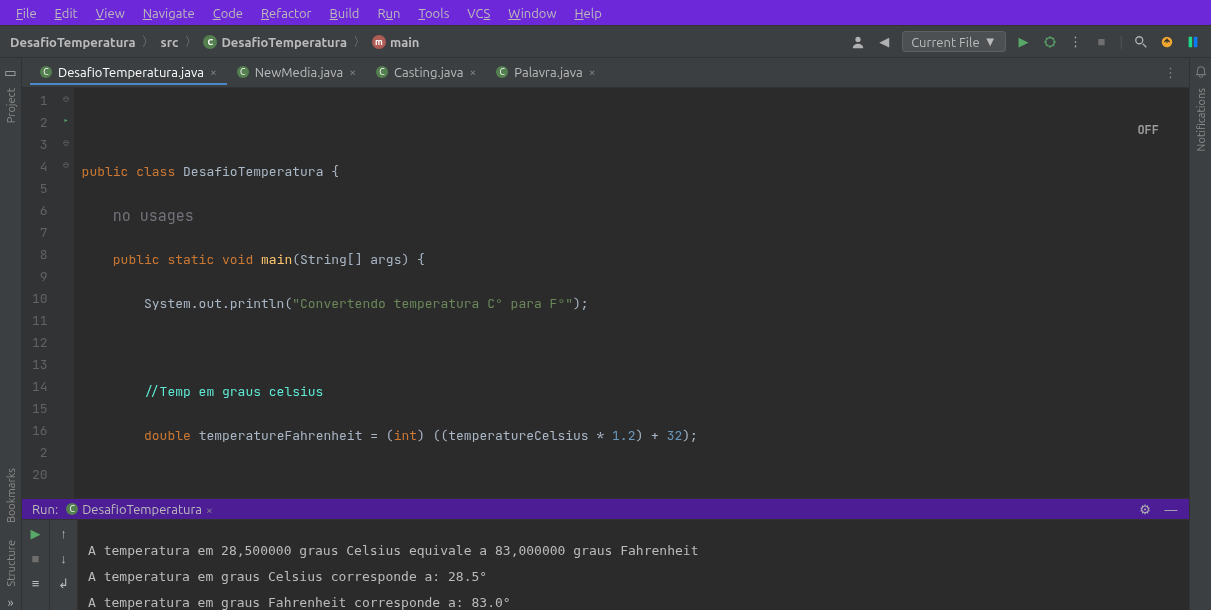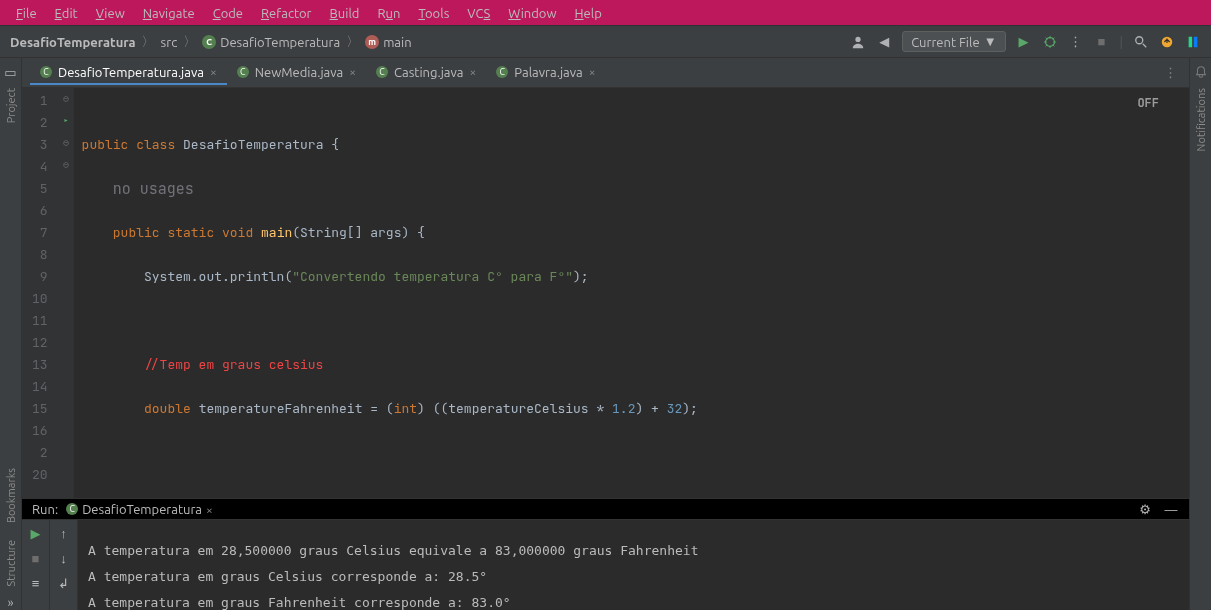--- a/index.html
+++ b/index.html
@@ -8,21 +8,21 @@
   font-size: 13px;
   background: #2b2b2b;
   color: #bbbbbb;
   width: 1211px;
   height: 610px;
   overflow: hidden;
   display: flex;
   flex-direction: column;
 }
 .menubar {
-  background: #be185d;
+  background: #6d28d9;
   display: flex;
   padding: 2px 8px;
   height: 26px;
   align-items: center;
   gap: 2px;
   border-bottom: 1px solid #323232;
 }
 .menu-item {
   padding: 2px 8px;
   color: #bbbbbb;
@@ -34,21 +34,21 @@
   display: flex;
   align-items: center;
   padding: 4px 10px;
   height: 32px;
   justify-content: space-between;
   border-bottom: 1px solid #323232;
 }
 .navbar-left { display: flex; align-items: center; gap: 4px; }
 .breadcrumb { display: flex; align-items: center; gap: 2px; font-weight: bold; }
 .breadcrumb .sep { color: #888; margin: 0 4px; font-weight: normal; }
-.bc-item { font-weight: normal; color: #bbbbbb; }
+.bc-item { font-weight: bold; color: #bbbbbb; }
 .bc-item.bold { font-weight: bold; }
 .navbar-right { display: flex; align-items: center; gap: 10px; }
 .icon-btn { width: 16px; height: 16px; display: flex; align-items: center; justify-content: center; color: #afb1b3; }
 .select-btn {
   background: #4c5052;
   border: 1px solid #5e6060;
   border-radius: 3px;
   padding: 2px 8px;
   color: #bbbbbb;
   display: flex;
@@ -112,39 +112,39 @@
 }
 .folding-col {
   background: #313335;
   width: 14px;
   border-right: 1px solid #323232;
   line-height: 22px;
   color: #606366;
   font-size: 10px;
   text-align: center;
 }
-.code-area { flex: 1; padding: 2px 0 2px 8px; line-height: 22px; white-space: pre; overflow: hidden; position: relative; }
+.code-area { flex: 1; padding: 2px 0 2px 8px; line-height: 22px; white-space: pre; overflow: hidden; position: relative; margin-top: 27px; }
 .code-line { height: 22px; }
 .kw { color: #cc7832; }
 .str { color: #6a8759; }
 .num { color: #6897bb; }
-.com { color: #ef4444; }
+.com { color: #5eead4; }
 .fn { color: #ffc66d; }
 .ident { color: #a9b7c6; }
 .usages { color: #72737a; font-size: 15px; }
 .off-badge { position: absolute; right: 30px; top: 4px; color: #9b9c9e; font-size: 12px; font-weight: bold; }
 .run-panel {
   display: flex;
   flex-direction: column;
   background: #2b2b2b;
   border-top: 1px solid #323232;
   height: 112px;
 }
 .run-header {
-  background: #000000;
+  background: #4c1d95;
   display: flex;
   align-items: center;
   padding: 2px 10px;
   height: 26px;
   justify-content: space-between;
   border-bottom: 1px solid #323232;
   color: #bbbbbb;
 }
 .run-left { display: flex; align-items: center; gap: 8px; }
 .run-tab { display: flex; align-items: center; gap: 4px; }

